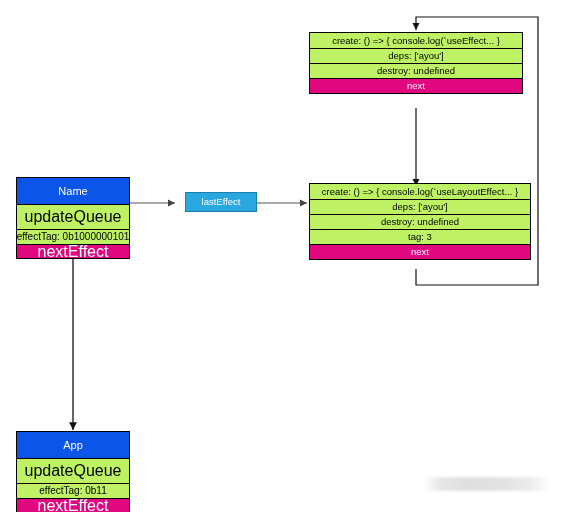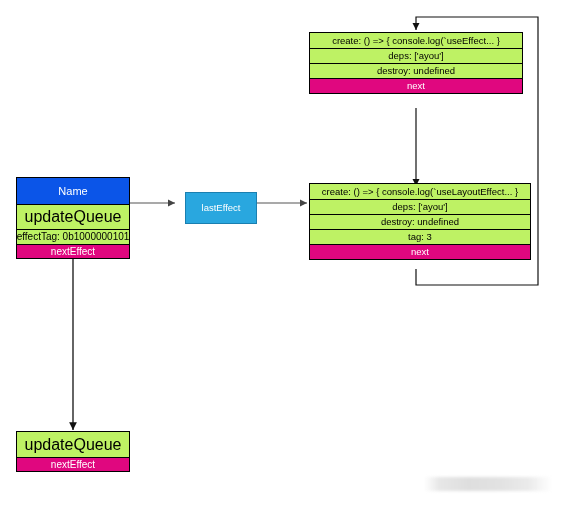--- a/index.html
+++ b/index.html
@@ -65,21 +65,21 @@
   }
 
   .row-accent {
     background: #E0077F;
     color: #ffffff;
   }
 
   
   .fiber .row          { height: 25px; font-size: 16px; }
   .fiber .row-header   { height: 26px; font-size: 11px; }
-  .fiber .row-accent   { height: 14px; font-size: 10px; }
+  .fiber .row-accent   { height: 14px; font-size: 16px; }
   .fiber .row-plain2   { height: 15px; font-size: 10px; }
 
   
   .effect .row { height: 15px; font-size: 9.5px; }
   .effect .row-accent { height: 15px; font-size: 9.5px; }
 
   
   .chip {
     position: absolute;
     box-sizing: border-box;
@@ -133,39 +133,41 @@
     <path d="M73,243 L73,430" fill="none" stroke="#111111" stroke-width="1.3" marker-end="url(#arrowhead)"></path>
   </svg>
 
   <div class="node fiber" style="left:16px; top:177px; width:114px;">
     <div class="row row-header">Name</div>
     <div class="row row-plain">updateQueue</div>
     <div class="row row-plain2">effectTag: 0b1000000101</div>
     <div class="row row-accent">nextEffect</div>
   </div>
 
-  <div class="chip" style="left:185px; top:192px; width:72px; height:32px;">
+  <div class="chip" style="left:185px; top:192px; width:72px; height:20px;">
     <span>lastEffect</span>
   </div>
 
   <div class="node effect" style="left:309px; top:32px; width:214px;">
     <div class="row row-plain">create: () =&gt; { console.log(`useEffect... }</div>
     <div class="row row-plain">deps: ['ayou']</div>
     <div class="row row-plain">destroy: undefined</div>
     <div class="row row-accent">next</div>
   </div>
 
   <div class="node effect" style="left:309px; top:183px; width:222px;">
     <div class="row row-plain">create: () =&gt; { console.log(`useLayoutEffect... }</div>
     <div class="row row-plain">deps: ['ayou']</div>
     <div class="row row-plain">destroy: undefined</div>
     <div class="row row-plain">tag: 3</div>
     <div class="row row-accent">next</div>
   </div>
 
   <div class="node fiber" style="left:16px; top:431px; width:114px;">
+    <div class="row row-header">App</div>
     <div class="row row-plain">updateQueue</div>
+    <div class="row row-plain2">effectTag: 0b11</div>
     <div class="row row-accent">nextEffect</div>
   </div>
 
   <div class="watermark" style="left:424px; top:477px; width:128px; height:14px;"></div>
 
 </div>
 
 </body></html>

